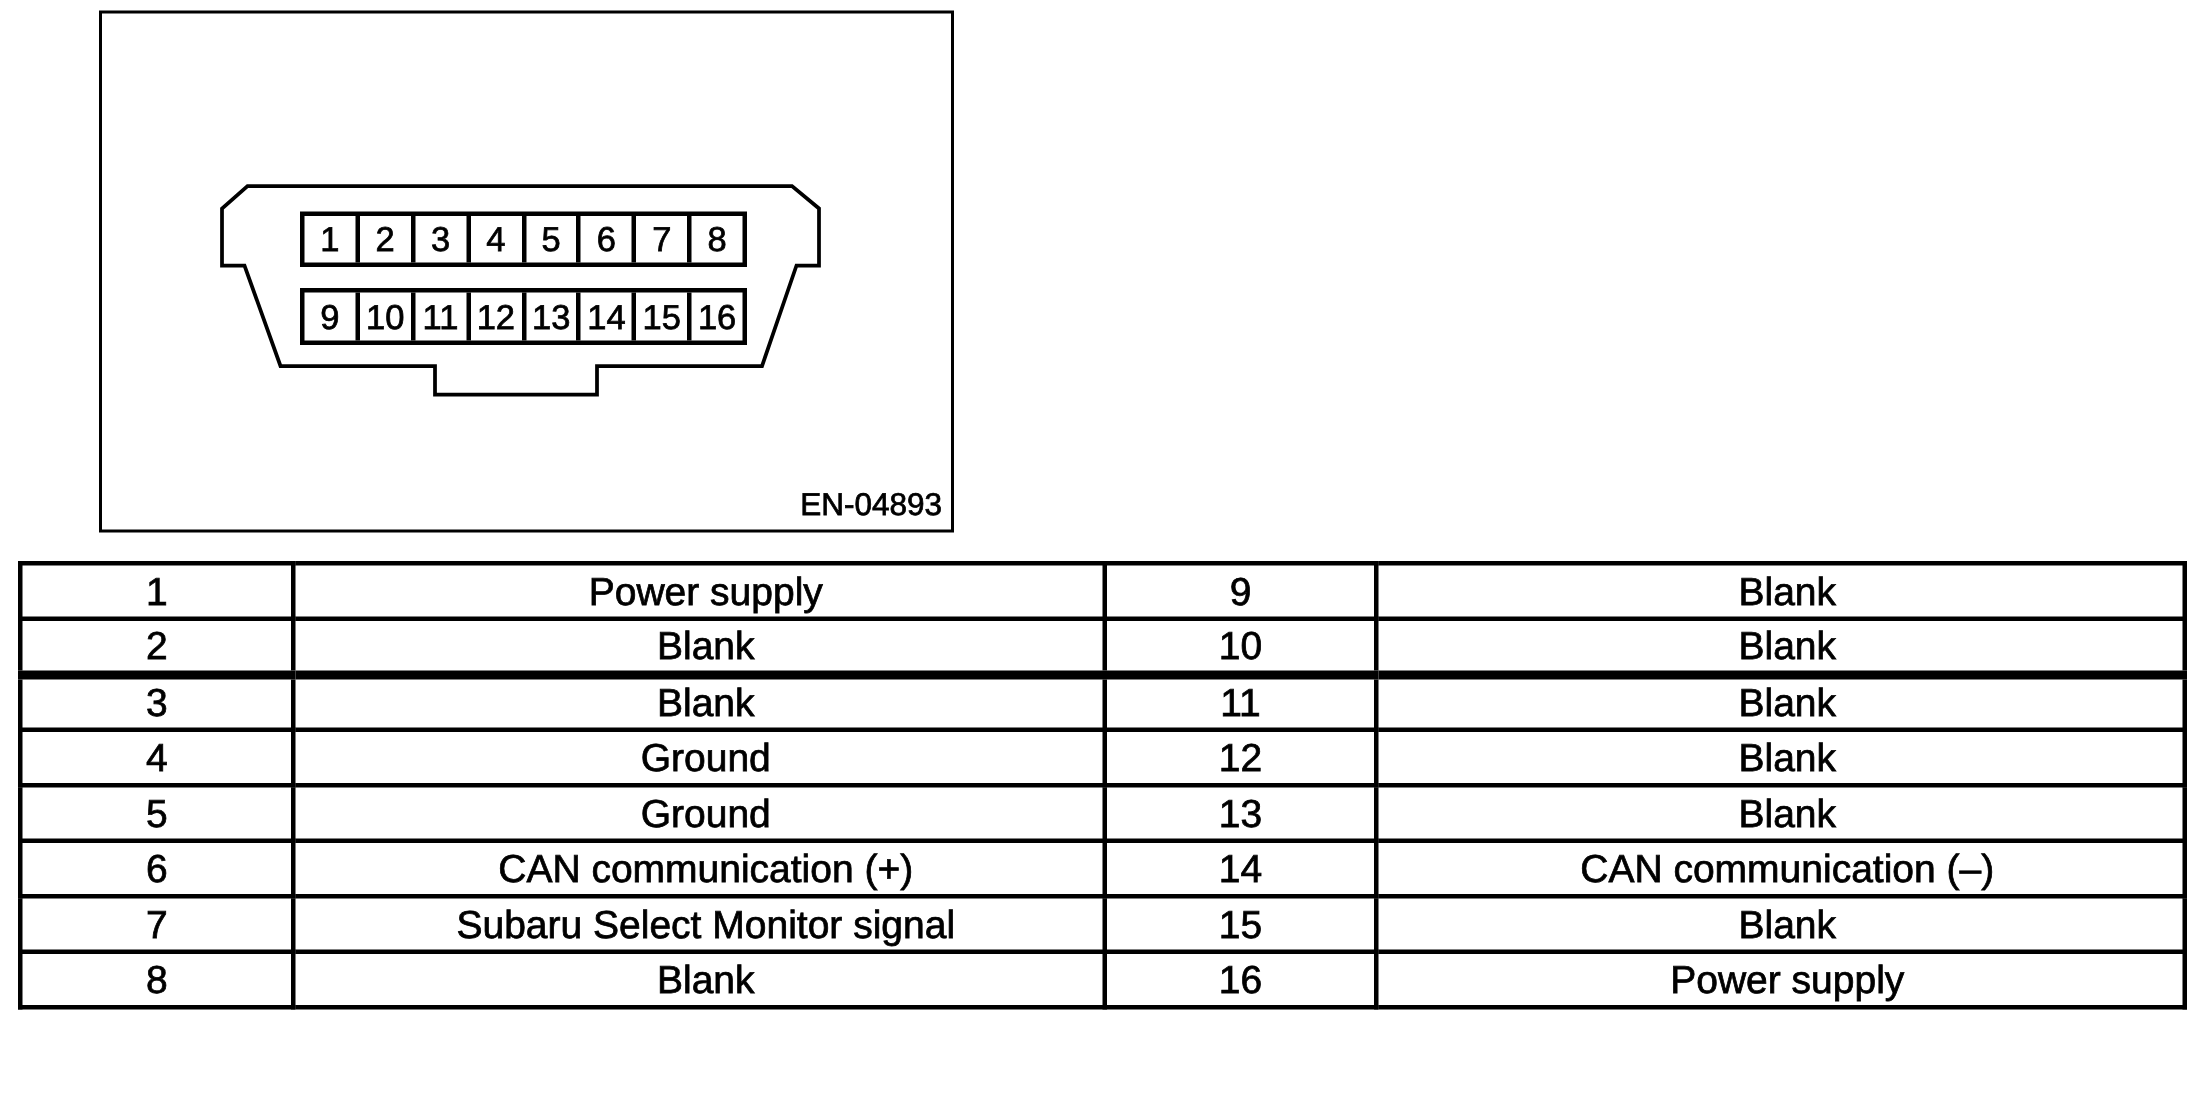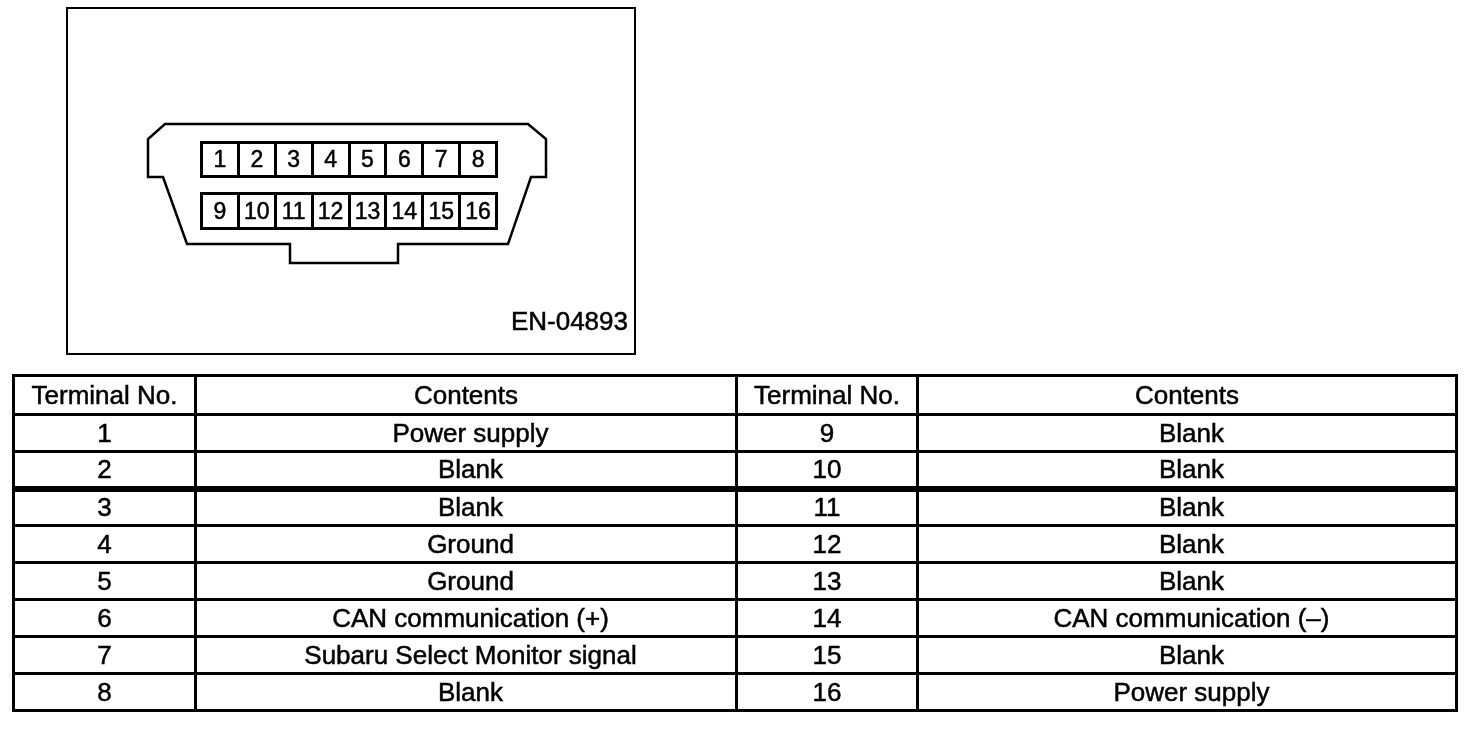--- a/index.html
+++ b/index.html
@@ -60,22 +60,22 @@
     align-items: center;
     justify-content: center;
     font-size: 23px;
     border-right: 3px solid #000;
     overflow: hidden;
   }
   .pin:last-child { border-right: none; }
   .figure-label {
     position: absolute;
     right: 6px;
-    bottom: 16px;
-    font-size: 26px;
+    bottom: 4px;
+    font-size: 21px;
     white-space: nowrap;
   }
 
   
   table.terminal-table {
     position: absolute;
     left: 12px;
     top: 374px;
     width: 1443px;
     border-collapse: collapse;
@@ -142,26 +142,20 @@
   </div>
 
   <table class="terminal-table">
     <colgroup>
       <col class="c-no-l">
         <col class="c-ct-l">
         <col class="c-no-r">
         <col class="c-ct-r">
     </colgroup>
     <tbody>
-      <tr class="header-row">
-        <th>Terminal No.</th>
-        <th>Contents</th>
-        <th>Terminal No.</th>
-        <th>Contents</th>
-      </tr>
       <tr>
         <td class="no">1</td>
         <td class="ct">Power supply</td>
         <td class="no">9</td>
         <td class="ct">Blank</td>
       </tr>
       <tr>
         <td class="no">2</td>
         <td class="ct">Blank</td>
         <td class="no">10</td>

